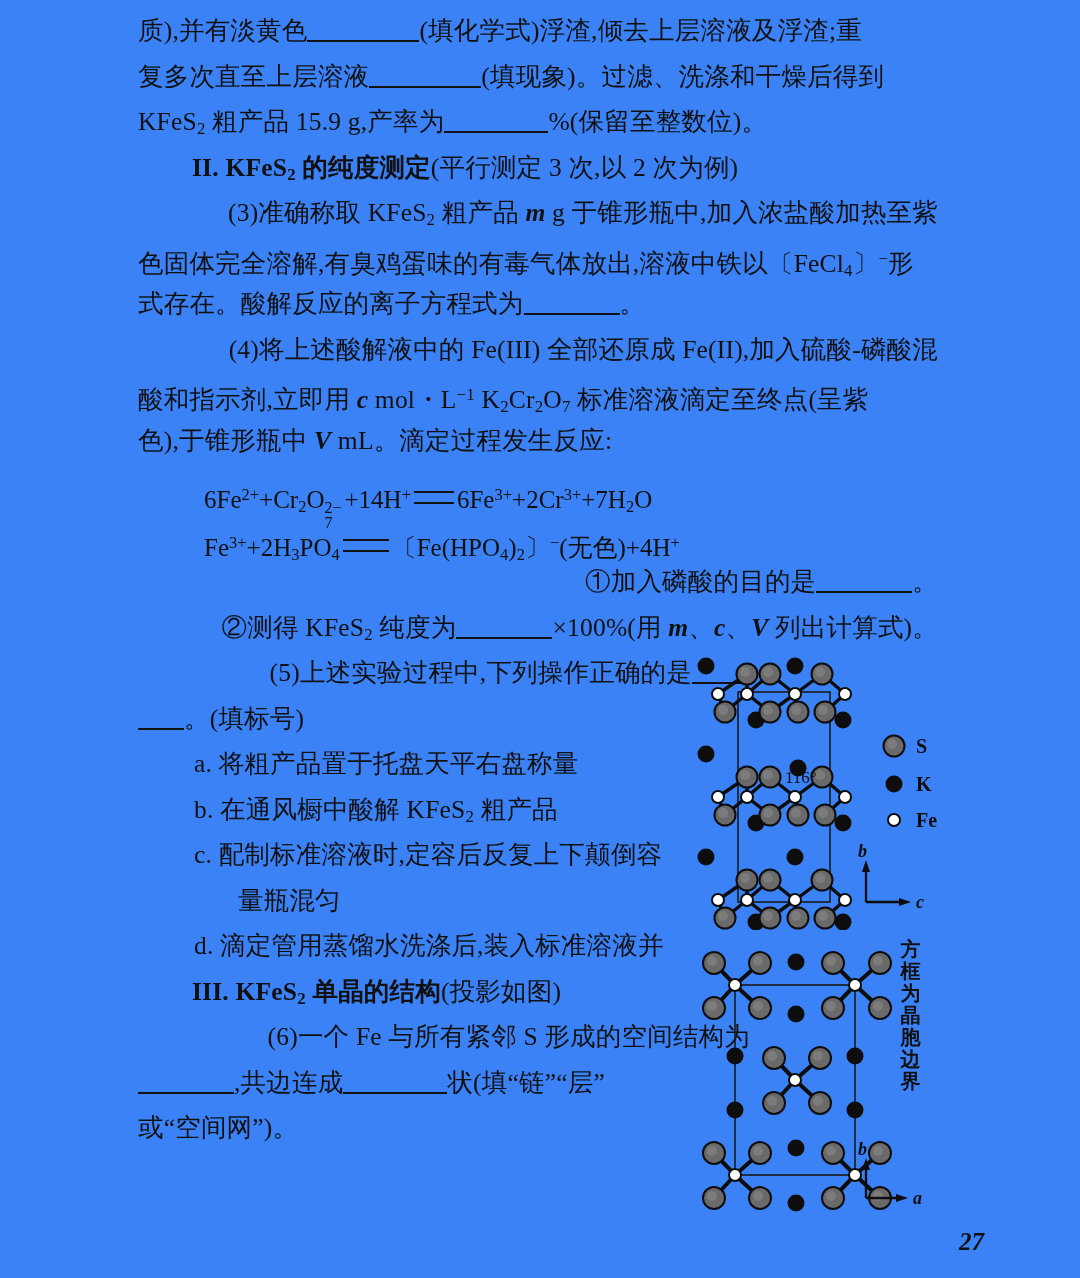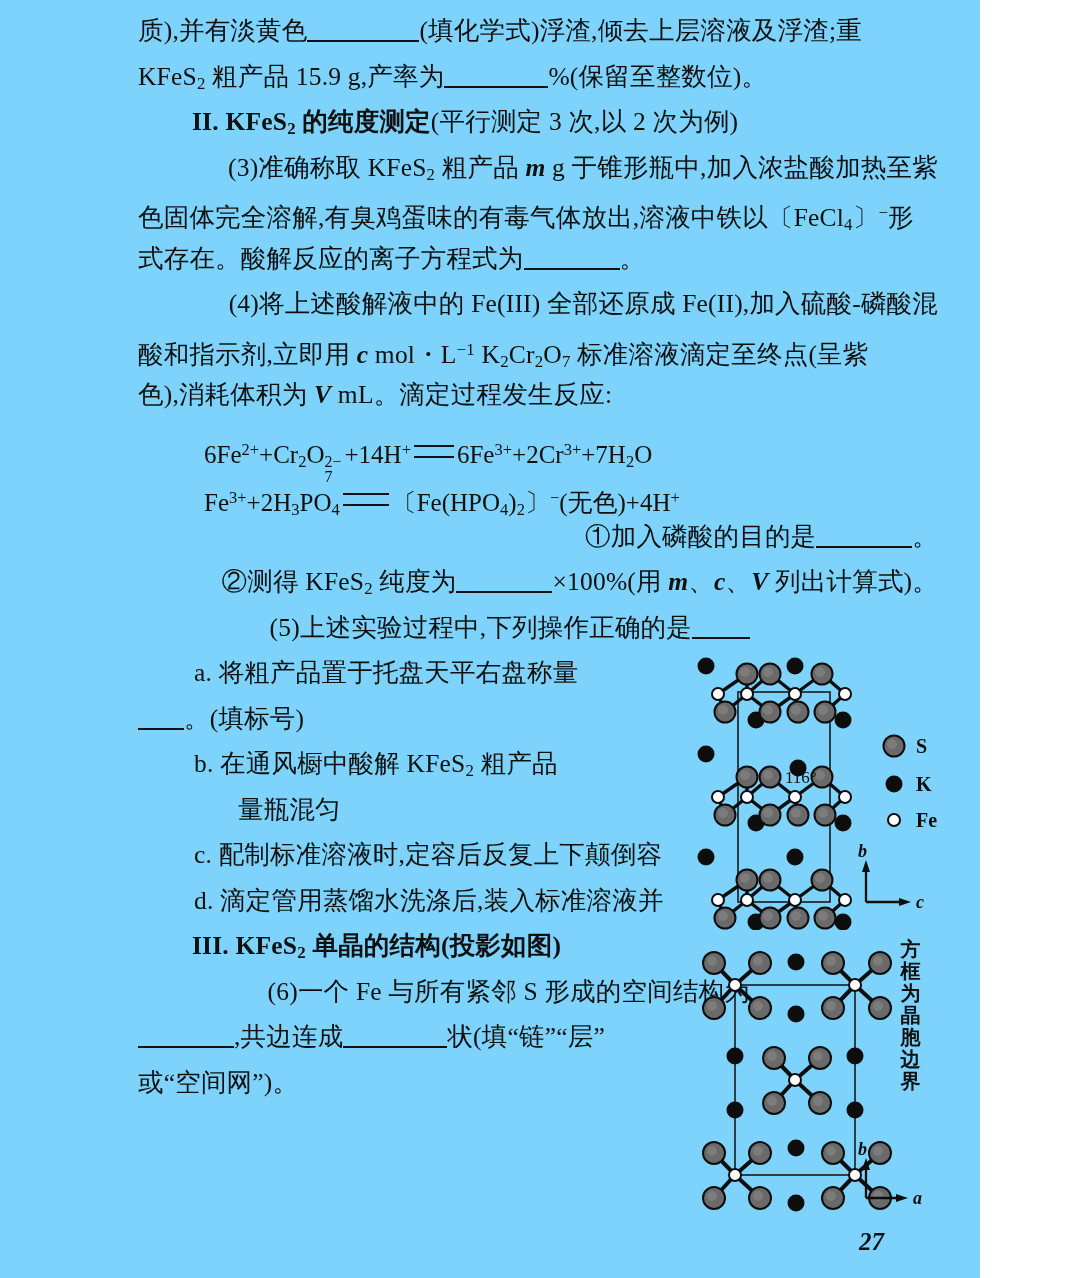--- a/index.html
+++ b/index.html
@@ -2,23 +2,23 @@
 <html><head>
 <meta charset="utf-8">
 <style>
   html, body {
     margin: 0;
     padding: 0;
     background: #ffffff;
   }
   .page {
     position: relative;
-    width: 980px;
+    width: 1080px;
     height: 1278px;
-    background: #7dd3fc;
+    background: #3b82f6;
     font-family: "Liberation Serif", "DejaVu Serif", serif;
     color: #101010;
     overflow: hidden;
   }
   .textcol {
     position: absolute;
     left: 138px;
     top: 8px;
     width: 800px;
   }
@@ -116,20 +116,23 @@
 <body>
 
 <div class="page">
 
   <div class="textcol">
 
     <div class="ln">
       <span>质),并有淡黄色</span><span class="blank b-long"></span><span>(填化学式)浮渣,倾去上层溶液及浮渣;重</span>
     </div>
     <div class="ln">
+      <span>复多次直至上层溶液</span><span class="blank b-long"></span><span>(填现象)。过滤、洗涤和干燥后得到</span>
+    </div>
+    <div class="ln">
       <span>KFeS</span><sub>2</sub><span> 粗产品 15.9 g,产率为</span><span class="blank b-mid"></span><span>%(保留至整数位)。</span>
     </div>
 
     <div class="ln ind hd">
       <span>II.</span>&nbsp;<span>KFeS</span><sub>2</sub><span> 的纯度测定</span><span style="font-weight:normal">(平行测定 3 次,以 2 次为例)</span>
     </div>
 
     <div class="ln ind2">
       <span>(3)准确称取 KFeS</span><sub>2</sub><span> 粗产品 </span><span class="it">m</span><span> g 于锥形瓶中,加入浓盐酸加热至紫</span>
     </div>
@@ -140,63 +143,63 @@
       <span>式存在。酸解反应的离子方程式为</span><span class="blank b-sm"></span><span>。</span>
     </div>
 
     <div class="ln ind2">
       <span>(4)将上述酸解液中的 Fe(III) 全部还原成 Fe(II),加入硫酸-磷酸混</span>
     </div>
     <div class="ln">
       <span>酸和指示剂,立即用 </span><span class="it">c</span><span> mol・L</span><sup>−1</sup><span> K</span><sub>2</sub><span>Cr</span><sub>2</sub><span>O</span><sub>7</sub><span> 标准溶液滴定至终点(呈紫</span>
     </div>
     <div class="ln">
-      <span>色),消耗体积为 </span><span class="it">V</span><span> mL。滴定过程发生反应:</span>
+      <span>色),于锥形瓶中 </span><span class="it">V</span><span> mL。滴定过程发生反应:</span>
     </div>
 
     <div class="eq">
       <span>6Fe</span><sup>2+</sup><span>+</span><span>Cr</span><sub>2</sub><span>O</span><span class="stack"><i class="up">2−</i><i class="dn">7</i></span><span style="display:inline-block;width:20px"></span><span>+</span><span>14H</span><sup>+</sup><span class="eqlines"></span><span>6Fe</span><sup>3+</sup><span>+</span><span>2Cr</span><sup>3+</sup><span>+</span><span>7H</span><sub>2</sub><span>O</span>
     </div>
 
     <div class="eq">
       <span>Fe</span><sup>3+</sup><span>+</span><span>2H</span><sub>3</sub><span>PO</span><sub>4</sub><span class="eqlines w2"></span><span>〔Fe(HPO</span><sub>4</sub><span>)</span><sub>2</sub><span>〕</span><sup>−</sup><span>(无色)</span><span>+</span><span>4H</span><sup>+</sup>
     </div>
 
     <div class="ln ind2">
       <span>①加入磷酸的目的是</span><span class="blank b-sm"></span><span>。</span>
     </div>
     <div class="ln ind2">
       <span>②测得 KFeS</span><sub>2</sub><span> 纯度为</span><span class="blank b-sm"></span><span>×100%(用 </span><span class="it">m</span><span>、</span><span class="it">c</span><span>、</span><span class="it">V</span><span> 列出计算式)。</span>
     </div>
 
     <div class="ln ind2 narrow">
       <span>(5)上述实验过程中,下列操作正确的是</span><span class="blank b-xs"></span>
     </div>
+    <div class="ln narrow">
+      <span class="blank b-xxs"></span><span>。(填标号)</span>
+    </div>
+
     <div class="ln opt narrow">
       <span>a.</span>&nbsp;<span>将粗产品置于托盘天平右盘称量</span>
     </div>
-
-    <div class="ln narrow">
-      <span class="blank b-xxs"></span><span>。(填标号)</span>
-    </div>
     <div class="ln opt narrow">
       <span>b.</span>&nbsp;<span>在通风橱中酸解 KFeS</span><sub>2</sub><span> 粗产品</span>
     </div>
+    <div class="ln opt narrow">
+      <span>c.</span>&nbsp;<span>配制标准溶液时,定容后反复上下颠倒容</span>
+    </div>
     <div class="ln opt2 narrow">
       <span>量瓶混匀</span>
     </div>
     <div class="ln opt narrow">
-      <span>c.</span>&nbsp;<span>配制标准溶液时,定容后反复上下颠倒容</span>
-    </div>
-    <div class="ln opt narrow">
       <span>d.</span>&nbsp;<span>滴定管用蒸馏水洗涤后,装入标准溶液并</span>
     </div>
 
     <div class="ln ind hd narrow">
-      <span>III.</span>&nbsp;<span>KFeS</span><sub>2</sub><span> 单晶的结构</span><span style="font-weight:bold">(投影如图)</span>
+      <span>III.</span>&nbsp;<span>KFeS</span><sub>2</sub><span> 单晶的结构</span><span style="font-weight:normal">(投影如图)</span>
     </div>
 
     <div class="ln ind2 narrow">
       <span>(6)一个 Fe 与所有紧邻 S 形成的空间结构为</span>
     </div>
     <div class="ln narrow">
       <span class="blank b-sm"></span><span>,共边连成</span><span class="blank b-mid"></span><span>状(填“链”“层”</span>
     </div>
     <div class="ln narrow">
       <span>或“空间网”)。</span>

